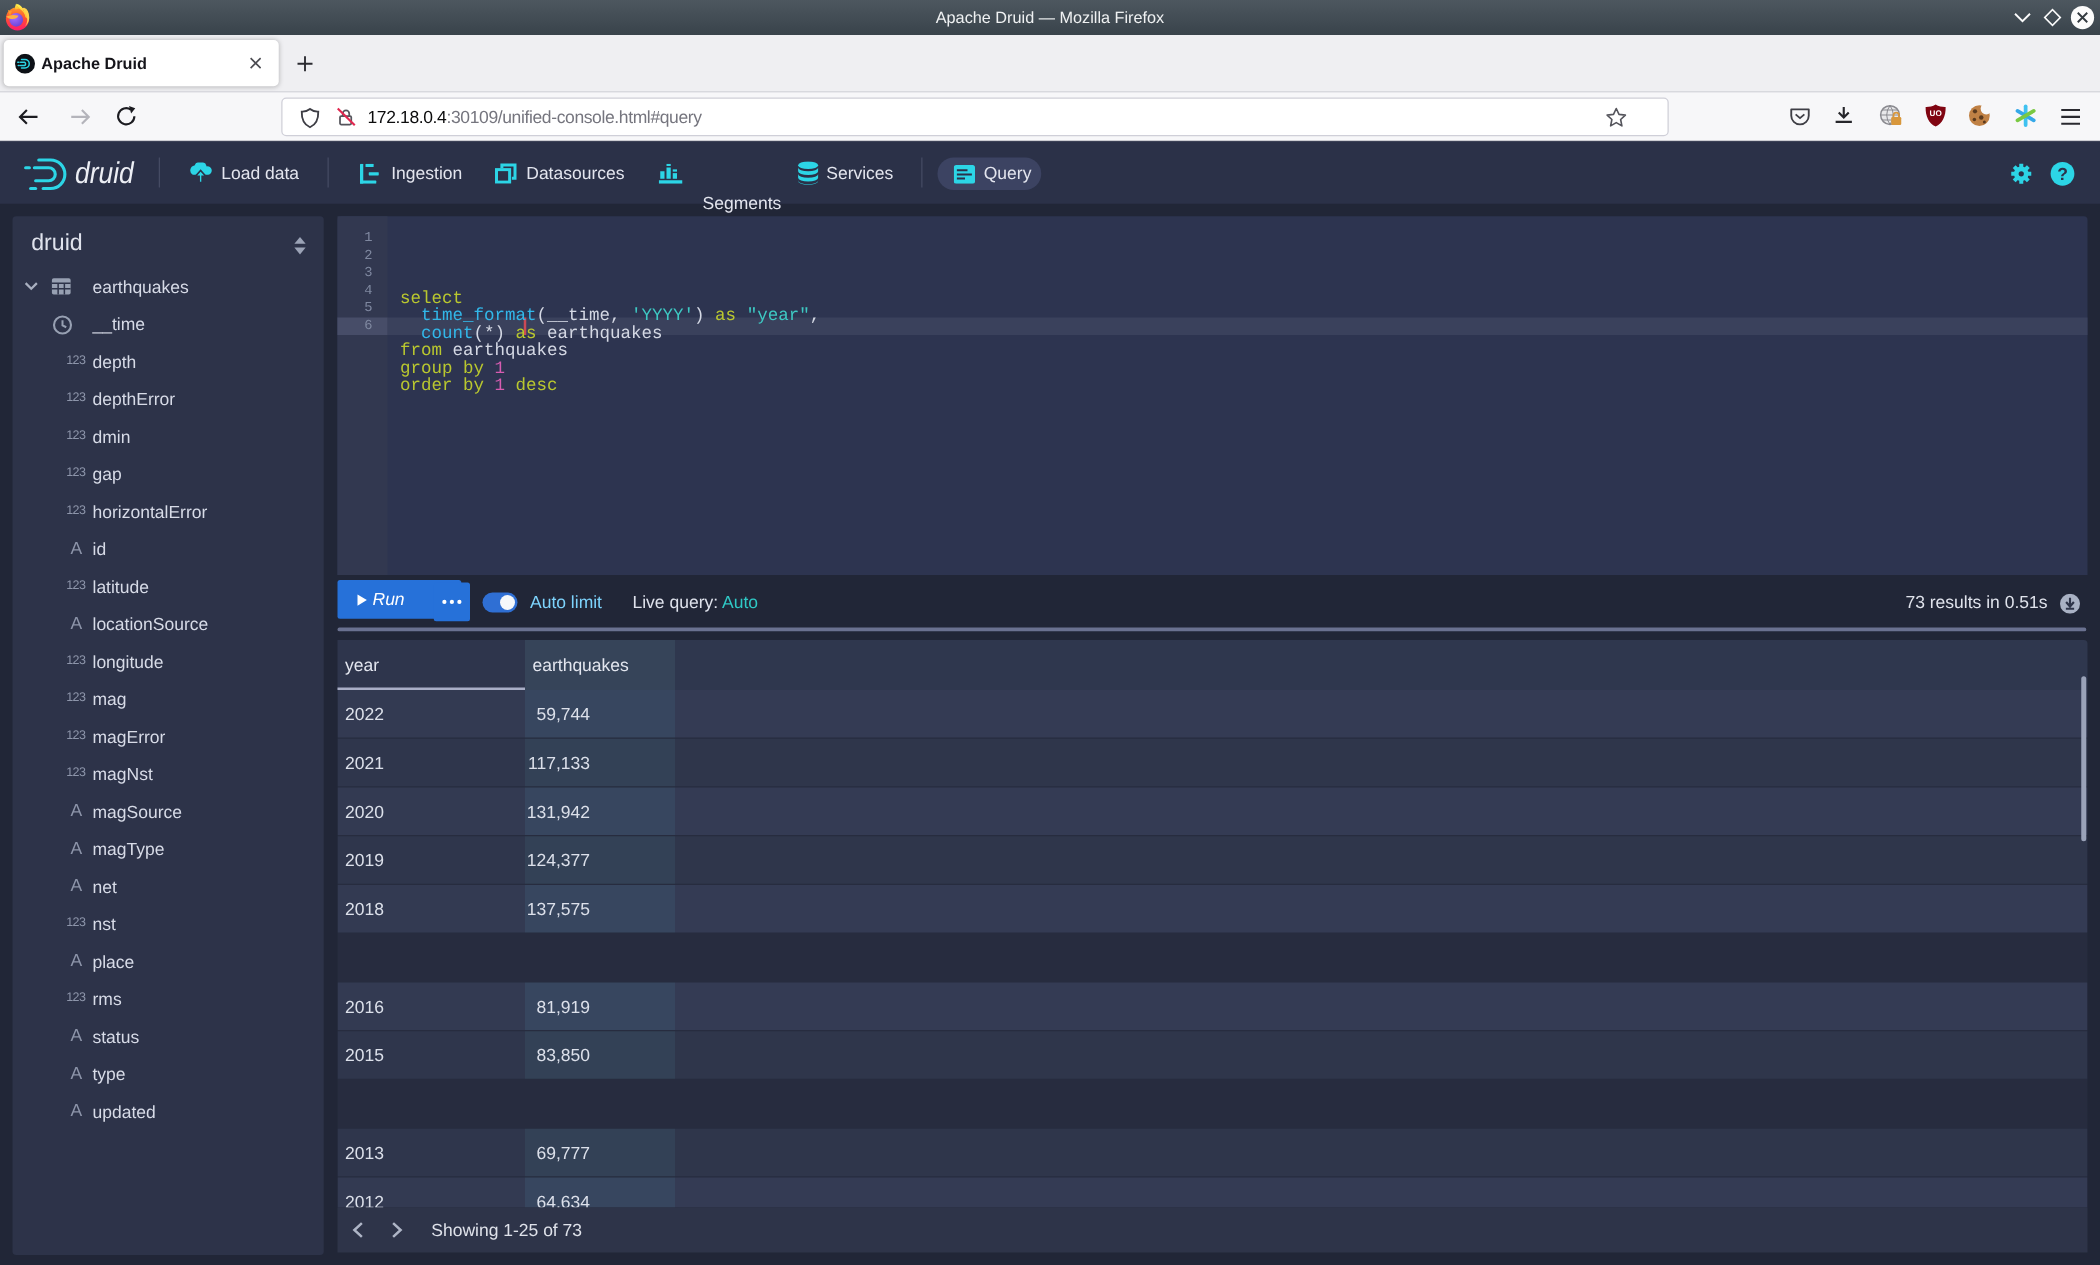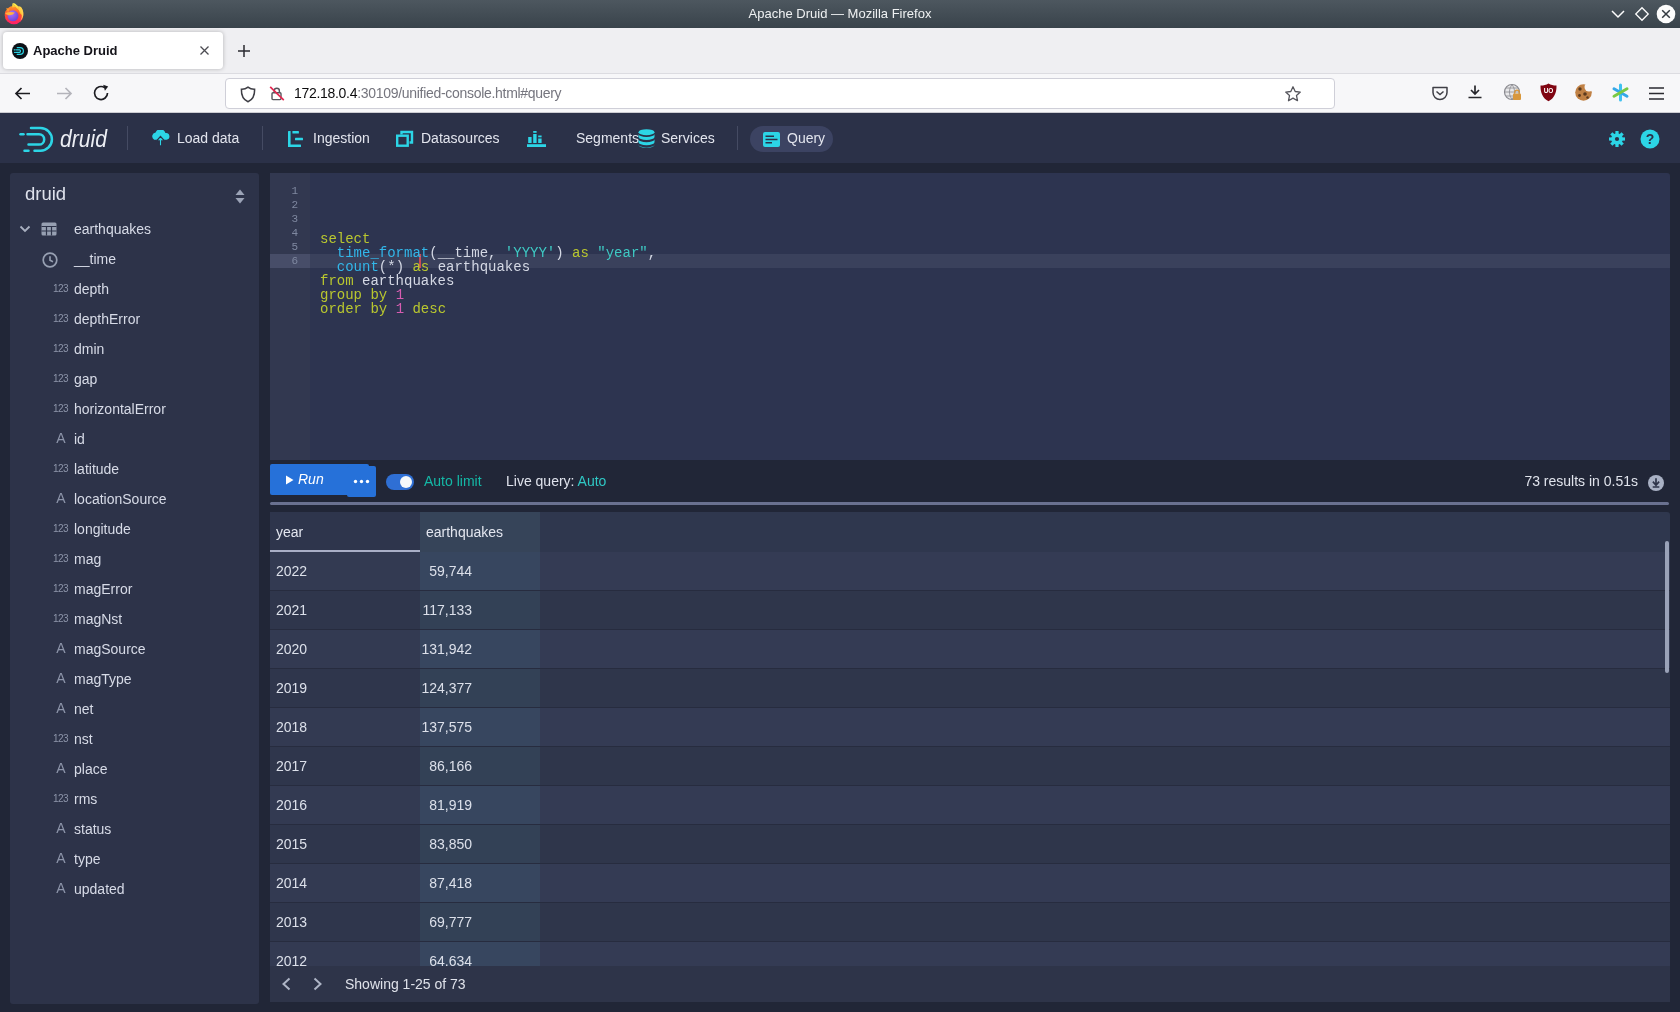--- a/index.html
+++ b/index.html
@@ -51,21 +51,21 @@
     background:#2d3450; border-radius:3px 3px 0 0; }
   #gutter { position:absolute; left:0; top:0; width:40px; height:287px; background:#323850; }
   .lnum { position:absolute; right:12px; width:28px; height:14px; line-height:14px;
     text-align:right; color:#7f88a0; font-family:"Liberation Mono",monospace; font-size:11px; }
   .cline { position:absolute; left:50px; height:14px; line-height:14px; white-space:pre;
     font-family:"Liberation Mono",monospace; font-size:14px; color:#d4d8e4;margin-top:48px; }
   .kw { color:#b9c72f; } .fn { color:#32b7e9; } .str { color:#3ec9c3; } .num { color:#d65cb1; }
 
   
   .bluebtn { position:absolute; background:#2671d9; border-radius:2px; color:#fff; }
-  #runbar-label { color:#14b8a6; font-size:14px; }
+  #runbar-label { color:#7dd3fc; font-size:14px; }
 
   
   #thead { position:absolute; left:270px; top:512px; width:1400px; height:40px; }
   .hcell { position:absolute; top:0; height:40px; line-height:40px; color:#e3e6ef; font-size:14px; }
   #rows { position:absolute; left:270px; top:552px; width:1400px; height:414px; overflow:hidden; background:#272c3f; }
   .row { position:absolute; left:0; width:1400px; height:39px; }
   .c1 { position:absolute; left:0; top:0; width:150px; height:38px; line-height:38px;
     padding-left:6px; color:#dce0ea; font-size:14px; }
   .c2 { position:absolute; left:150px; top:0; width:120px; height:38px; line-height:38px;
     color:#dce0ea; font-size:14px; }
@@ -234,21 +234,21 @@
   <svg class="abs" style="left:527px; top:18px;" width="19" height="16" viewBox="0 0 19 16">
     <g fill="#2cd5e6">
       <rect x="0" y="13.2" width="19" height="2.8"></rect>
       <rect x="1.2" y="6" width="3.4" height="6"></rect>
       <rect x="6.2" y="3" width="3.4" height="9"></rect>
       <rect x="11.2" y="7.5" width="3.4" height="4.5"></rect>
       <rect x="6.2" y="0" width="3.4" height="1.8"></rect>
       <rect x="11.2" y="4.5" width="3.4" height="1.8"></rect>
     </g>
   </svg>
-  <div class="dnav" style="left:576px;">Segments</div>
+  <div class="dnav" style="left:562px;margin-top:24px;">Segments</div>
   <svg class="abs" style="left:638px; top:16px;" width="17" height="19" viewBox="0 0 17 19">
     <g fill="#2cd5e6">
       <ellipse cx="8.5" cy="3.2" rx="8" ry="3"></ellipse>
       <path d="M0.5,5 A8,3 0 0 0 16.5,5 V8 A8,3 0 0 1 0.5,8 Z"></path>
       <path d="M0.5,10.2 A8,3 0 0 0 16.5,10.2 V13.2 A8,3 0 0 1 0.5,13.2 Z"></path>
       <path d="M0.5,15.4 A8,3 0 0 0 16.5,15.4 V15.8 A8,3 0 0 1 0.5,15.8 Z"></path>
     </g>
   </svg>
   <div class="dnav" style="left:661px;">Services</div>
   <div class="dsep" style="left:737px;"></div>
@@ -470,48 +470,34 @@
       </div>
       <div class="c3" style="background:#2f364b"></div>
     </div>
     <div class="row" style="top: 156px;">
       <div class="c1" style="background:#333a52">2018</div>
       <div class="c2" style="background:#37465f">
         <span>137,575</span>
       </div>
       <div class="c3" style="background:#343b54"></div>
     </div>
-    <div class="row" style="top: 195px;">
-      <div class="c1" style="background:#2f364c">2017</div>
-      <div class="c2" style="background:#334156">
-        <span>86,166</span>
-      </div>
-      <div class="c3" style="background:#2f364b"></div>
-    </div>
     <div class="row" style="top: 234px;">
       <div class="c1" style="background:#333a52">2016</div>
       <div class="c2" style="background:#37465f">
         <span>81,919</span>
       </div>
       <div class="c3" style="background:#343b54"></div>
     </div>
     <div class="row" style="top: 273px;">
       <div class="c1" style="background:#2f364c">2015</div>
       <div class="c2" style="background:#334156">
         <span>83,850</span>
       </div>
       <div class="c3" style="background:#2f364b"></div>
     </div>
-    <div class="row" style="top: 312px;">
-      <div class="c1" style="background:#333a52">2014</div>
-      <div class="c2" style="background:#37465f">
-        <span>87,418</span>
-      </div>
-      <div class="c3" style="background:#343b54"></div>
-    </div>
     <div class="row" style="top: 351px;">
       <div class="c1" style="background:#2f364c">2013</div>
       <div class="c2" style="background:#334156">
         <span>69,777</span>
       </div>
       <div class="c3" style="background:#2f364b"></div>
     </div>
     <div class="row" style="top: 390px;">
       <div class="c1" style="background:#333a52">2012</div>
       <div class="c2" style="background:#37465f">

